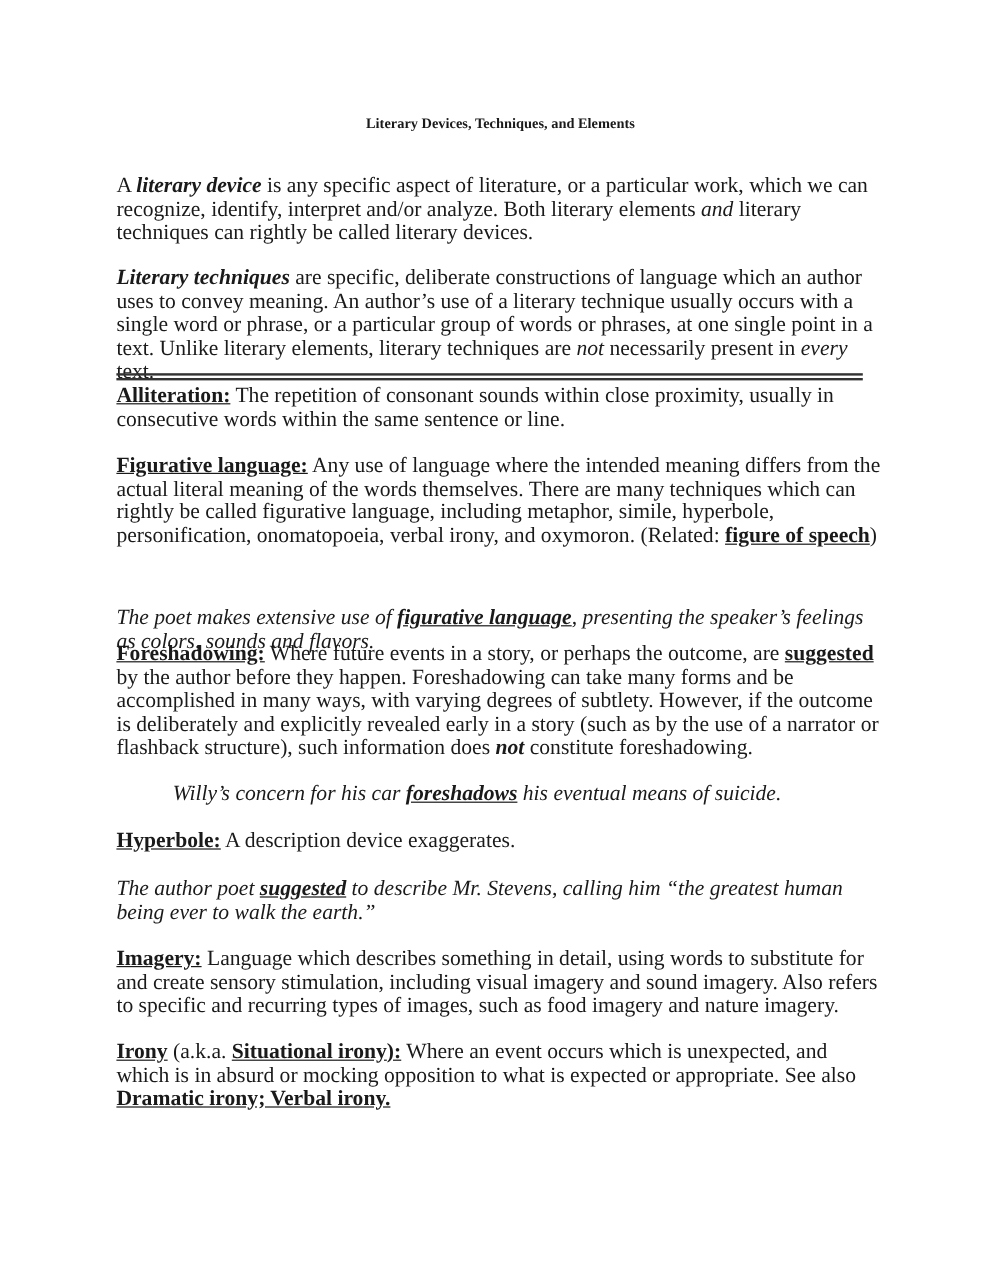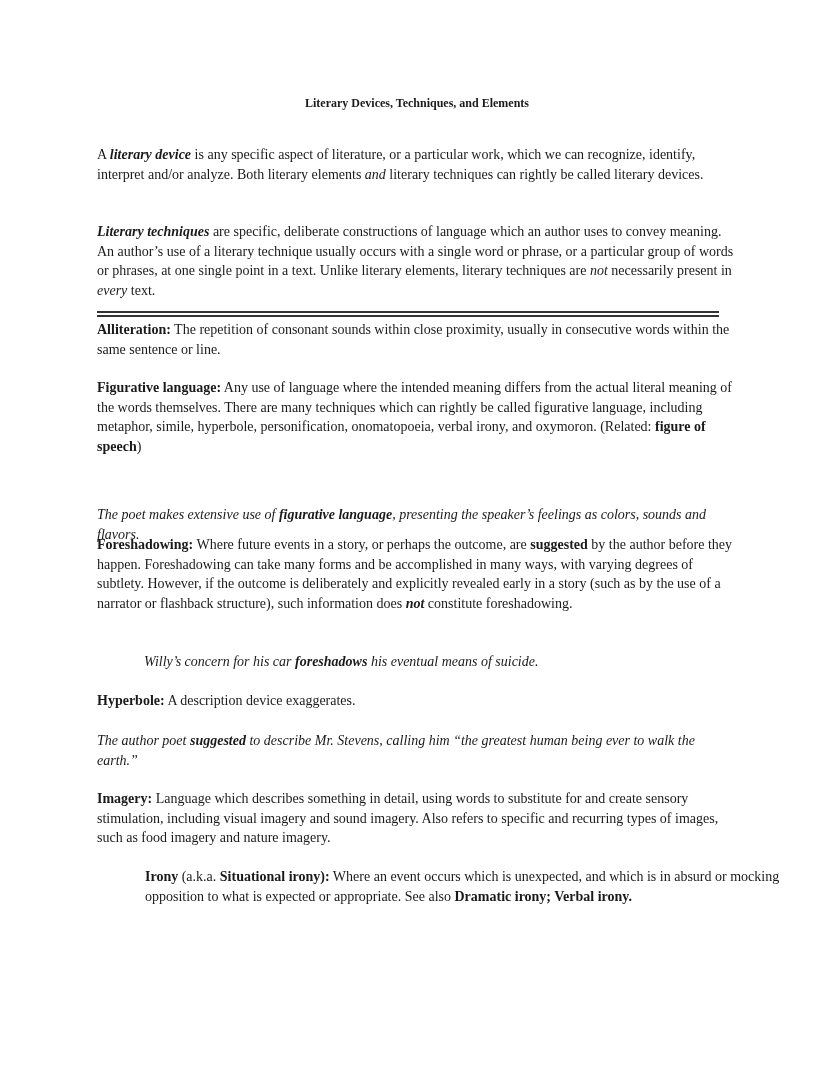--- a/index.html
+++ b/index.html
@@ -1,22 +1,22 @@
 <!DOCTYPE html>
 <html><head>
 <meta charset="utf-8">
 <style>
   html, body { margin: 0; padding: 0; background: #ffffff; }
   body { width: 828px; height: 1071px; position: relative; overflow: hidden;
          font-family: "Liberation Serif", serif; color: #1a1a1a; }
   .page { position: absolute; left: 97px; top: 0; width: 640px; }
   h1 { position: absolute; top: 96px; left: 0; width: 640px; text-align: center;
        font-size: 12px; font-weight: bold; margin: 0; letter-spacing: 0px; }
-  p { margin: 0; font-size: 14px; line-height: 19.5px; position: absolute; left: 0; width: 640px; }
-  .b { font-weight: bold; }
+  p { margin: 0; font-size: 18px; line-height: 19.5px; position: absolute; left: 0; width: 640px; }
+  .b { font-weight: bold; text-decoration: underline; }
   .i { font-style: italic; }
   .bi { font-weight: bold; font-style: italic; }
   .rule { position: absolute; left: 0; width: 622px; top: 311px; height: 2px;
           border-top: 2px solid #333; border-bottom: 2px solid #333; }
 </style>
 </head>
 <body>
 
 <div class="page">
   <h1>Literary Devices, Techniques, and Elements</h1>
@@ -36,14 +36,14 @@
   <p style="top:535px;"><span class="b">Foreshadowing:</span><span> Where future events in a story, or perhaps the outcome, are </span><span class="b">suggested</span><span> by the author before they happen. Foreshadowing can take many forms and be accomplished in many ways, with varying degrees of subtlety. However, if the outcome is deliberately and explicitly revealed early in a story (such as by the use of a narrator or flashback structure), such information does </span><span class="bi">not</span><span> constitute foreshadowing.</span></p>
 
   <p style="top:652px;margin-left:47px;" class="i"><span>Willy’s concern for his car </span><span class="b">foreshadows</span><span> his eventual means of suicide.</span></p>
 
   <p style="top:691px;"><span class="b">Hyperbole:</span><span> A description device exaggerates.</span></p>
 
   <p style="top:731px;" class="i"><span>The author poet </span><span class="b">suggested</span><span> to describe Mr. Stevens, calling him “the greatest human being ever to walk the earth.”</span></p>
 
   <p style="top:789px;"><span class="b">Imagery:</span><span> Language which describes something in detail, using words to substitute for and create sensory stimulation, including visual imagery and sound imagery. Also refers to specific and recurring types of images, such as food imagery and nature imagery.</span></p>
 
-  <p style="top:867px;margin-left:48px;"><span class="b">Irony</span><span> (a.k.a. </span><span class="b">Situational irony</span><span class="b">):</span><span> Where an event occurs which is unexpected, and which is in absurd or mocking opposition to what is expected or appropriate. See also </span><span class="b">Dramatic irony; Verbal irony.</span></p>
+  <p style="top:867px;"><span class="b">Irony</span><span> (a.k.a. </span><span class="b">Situational irony</span><span class="b">):</span><span> Where an event occurs which is unexpected, and which is in absurd or mocking opposition to what is expected or appropriate. See also </span><span class="b">Dramatic irony; Verbal irony.</span></p>
 </div>
 
 </body></html>

